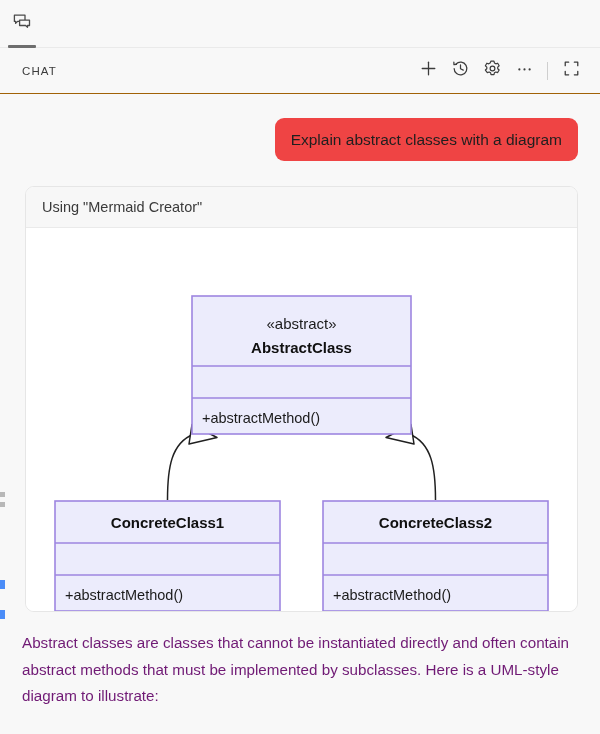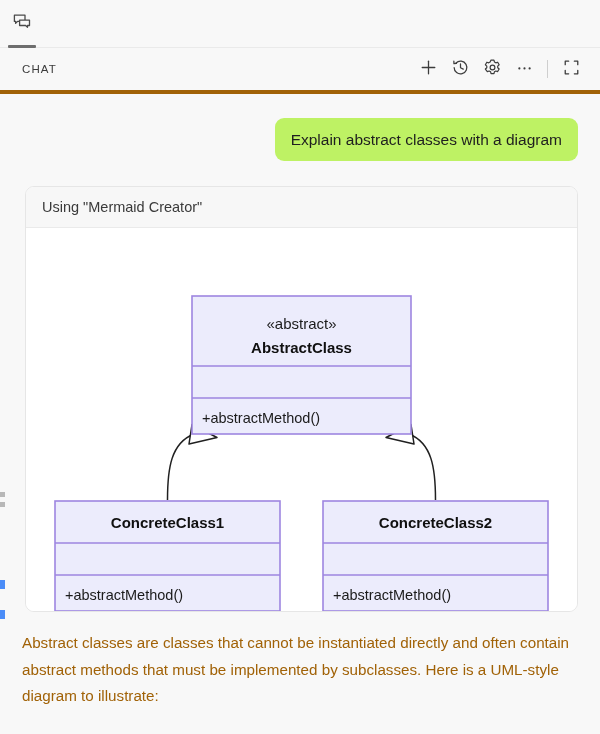--- a/index.html
+++ b/index.html
@@ -32,21 +32,21 @@
     left: 8px; right: 8px; bottom: 0;
     height: 3px;
     background: #6e6e6e;
     border-radius: 1px;
   }
 
   
   .chat-header {
     height: 46px;
     background: #f8f8f8;
-    border-bottom: 4px solid #a16207;
+    border-bottom: 1px solid #a16207;
     display: flex;
     align-items: center;
     padding: 0 14px 0 22px;
   }
   .chat-title {
     font-size: 11.5px;
     letter-spacing: 1.1px;
     color: #3b3b3b;
     font-weight: 400;
     flex: 1;
@@ -81,21 +81,21 @@
   .ruler { position: absolute; left: 0; top: 0; width: 5px; height: 100%; }
   .ruler i { position: absolute; left: 0; width: 5px; display: block; }
 
   
   .msg-row-user {
     display: flex;
     justify-content: flex-end;
     padding: 24px 22px 0 22px;
   }
   .user-bubble {
-    background: #bef264;
+    background: #ef4444;
     border-radius: 9px;
     padding: 12px 16px;
     font-size: 15.5px;
     color: #1f1f1f;
     max-width: 360px;
     line-height: 1.25;
   }
 
   
   .tool-card {
@@ -119,21 +119,21 @@
     position: relative;
     text-align: center;
   }
   .diagram-svg { display: block; width: 100%; height: 100%; }
 
   
   .assistant-text {
     padding: 18px 22px 0 22px;
     font-size: 15.2px;
     line-height: 1.72;
-    color: #a16207;
+    color: #701a75;
   }
 </style>
 </head>
 <body>
 
 <div class="tabstrip">
   <div class="tab">
     <span>
       <svg width="20" height="20" viewBox="0 0 20 20" fill="none" stroke="#4a4a4a" stroke-width="1.3" stroke-linejoin="round" stroke-linecap="round">
         <path d="M2.4 3.2h10.6v6.2H5.6L3.6 11.3V9.4H2.4z"></path>

